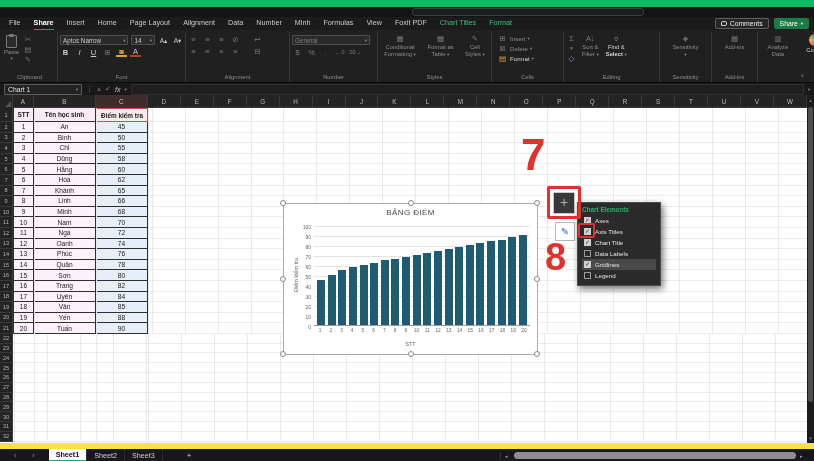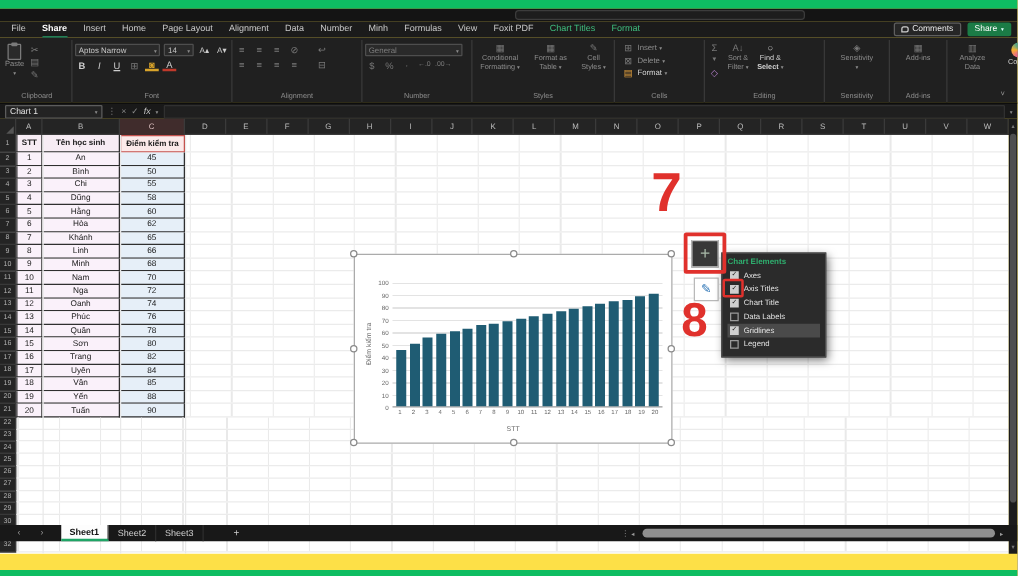--- a/index.html
+++ b/index.html
@@ -89,21 +89,21 @@
   .cb-ic.on { background:#cfcfcf; color:#1d1d1d; }
   .cb-ic.off { border:1px solid #9a9a9a; }
 
   .ann-num { position:absolute; color:#e0312c; font-weight:bold; z-index:10; font-family:"Liberation Sans", sans-serif; }
   .ann-box { position:absolute; border:3px solid #e0312c; border-radius:2px; z-index:10; }
 
   .vscroll { position:absolute; left:807px; top:95px; width:7px; height:348px; background:#1c1c1c; z-index:4; }
   .vthumb { position:absolute; left:1px; top:12px; width:5px; height:295px; background:#4f4f4f; border-radius:3px; }
   .varrow { position:absolute; left:0; width:7px; text-align:center; color:#777; font-size:5px; }
 
-  .sheetbar { position:absolute; left:0; top:420px; width:814px; height:13px; background:#181818; display:flex; align-items:center; font-size:7.2px; color:#cfcfcf; z-index:4; }
+  .sheetbar { position:absolute; left:0; top:449px; width:814px; height:13px; background:#181818; display:flex; align-items:center; font-size:7.2px; color:#cfcfcf; z-index:4; }
   .navarr { color:#9a9a9a; font-size:7px; margin-left:14px; }
   .navarr + .navarr { margin-left:16px; }
   .stabs { display:flex; margin-left:14px; height:13px; }
   .stab { padding:0 7px; height:13px; display:flex; align-items:center; border-right:1px solid #2c2c2c; }
   .stab.active { background:#fdfdfd; color:#111; font-weight:bold; border-bottom:2px solid #1fa566; }
   .addsheet { margin-left:24px; color:#cfcfcf; font-size:8px; }
   .dots { position:absolute; left:497px; color:#888; font-size:6.5px; }
   .hsarr { position:absolute; color:#999; font-size:5px; top:4px; }
   .hthumb { position:absolute; left:514px; top:3px; width:282px; height:7px; background:#8f8f8f; border-radius:4px; }
 </style>
@@ -553,20 +553,21 @@
         <div class="gut">31</div>
         <div class="rowrest"></div>
       </div>
       <div class="grow" style="height: 9.8px;">
         <div class="gut">32</div>
         <div class="rowrest"></div>
       </div>
     </div>
 
   <div class="chart" id="chart">
+    <div class="ctitle">BẢNG ĐIỂM</div>
     <div class="plot" id="plot">
       <div class="bars" id="bars">
           <div class="bar" style="height: 45px; background: rgb(31, 92, 115);"></div>
           <div class="bar" style="height: 50px; background: rgb(31, 92, 115);"></div>
           <div class="bar" style="height: 55px; background: rgb(31, 92, 115);"></div>
           <div class="bar" style="height: 58px; background: rgb(31, 92, 115);"></div>
           <div class="bar" style="height: 60px; background: rgb(31, 92, 115);"></div>
           <div class="bar" style="height: 62px; background: rgb(31, 92, 115);"></div>
           <div class="bar" style="height: 65px; background: rgb(31, 92, 115);"></div>
           <div class="bar" style="height: 66px; background: rgb(31, 92, 115);"></div>

